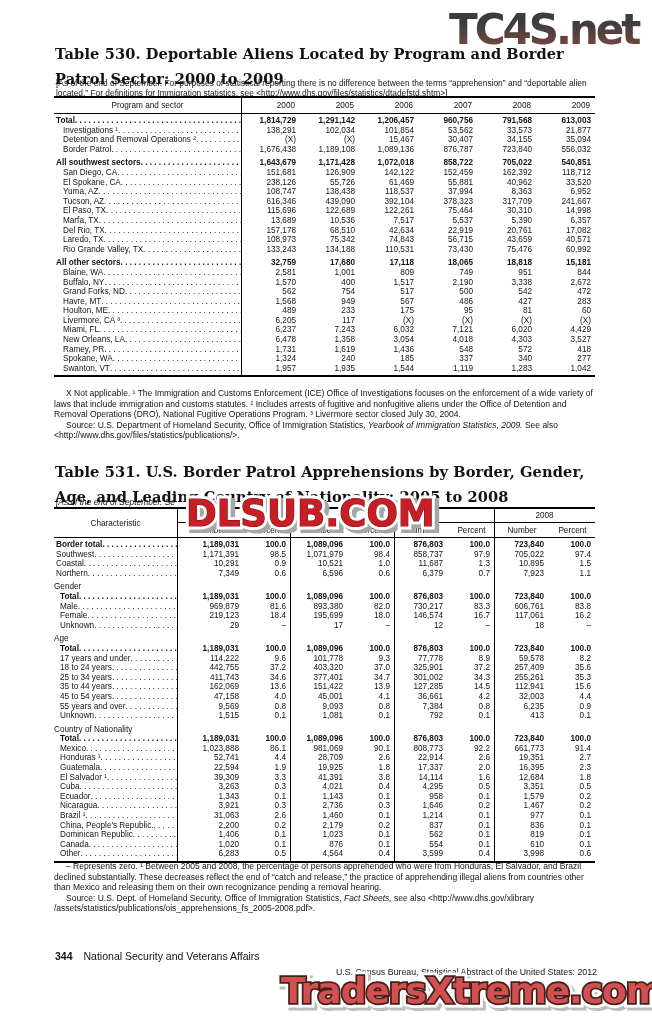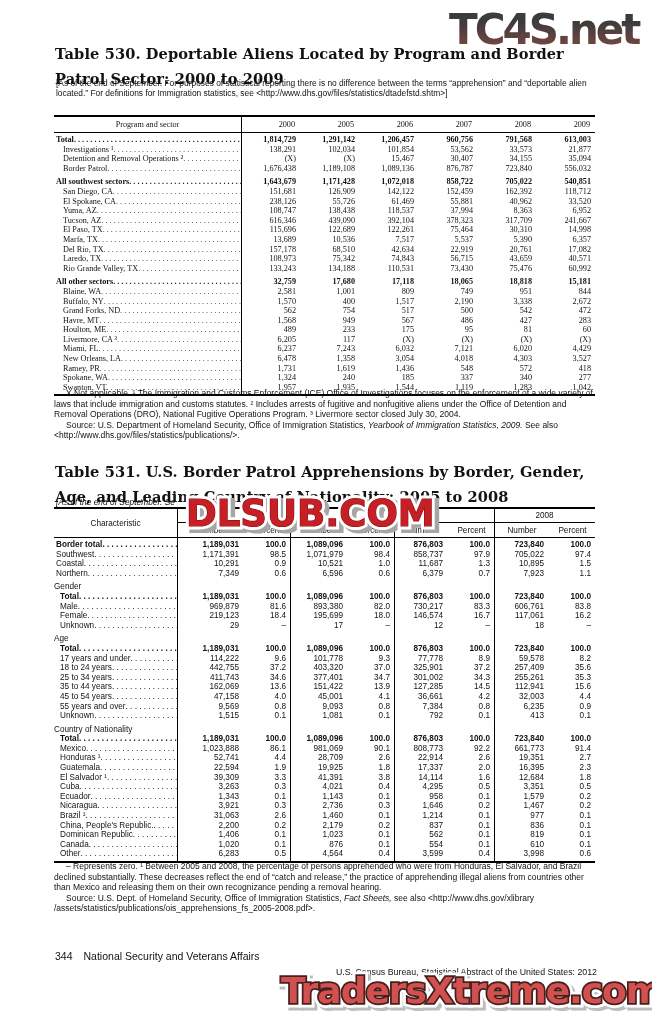--- a/index.html
+++ b/index.html
@@ -18,21 +18,21 @@
   .trow{display:flex;height:9.6px;line-height:9.6px;font-size:8.2px;white-space:nowrap;}
   .b{font-weight:bold;}
   .lblcell{display:flex;overflow:hidden;}
   .lbl{white-space:nowrap;padding-left:2px;}
   .i1{padding-left:9px;text-align:right;}
   .i2{padding-left:6px;}
   .dots{flex:1;overflow:hidden;white-space:nowrap;}
   .dots::after{content:" . . . . . . . . . . . . . . . . . . . . . . . . . . . . . . . . . . . . . . . . . . . . . .";}
   .tgroup + .tgroup, .tsec + .tsec{margin-top:4px;}
   
-  .tbl530{left:54px;top:115px;width:541px;font-family:Liberation Serif, serif;}
+  .tbl530{left:54px;top:96px;width:541px;}
   .thead530{display:flex;height:15px;line-height:15px;border-bottom:1px solid #000;font-size:8.2px;}
   .stub530{width:187px;text-align:center;}
   .yc530{width:59px;text-align:right;padding-right:5px;box-sizing:border-box;}
   .lc530{width:187px;}
   .nc530{width:59px;text-align:right;padding-right:4px;box-sizing:border-box;}
   .tbody530{padding-top:2px;padding-bottom:2px;}
   
   .tbl531{left:54px;top:507px;width:541px;}
   .thead531{position:relative;border-bottom:1px solid #000;font-size:8.2px;}
   .stub531{position:absolute;left:0;top:0;bottom:0;width:123px;display:flex;align-items:center;justify-content:center;}
@@ -49,21 +49,21 @@
   .pc{text-align:right;padding-right:4px;box-sizing:border-box;}
   .tbody531{padding-top:2px;padding-bottom:2px;}
   
   .t530t{left:55px;top:41px;width:556px;}
   .hn530{left:56px;top:78px;width:545px;}
   .fn530{left:54px;top:388px;width:547px;}
   .t531t{left:55px;top:459px;width:560px;}
   .hn531{left:56px;top:497px;width:545px;font-style:italic;}
   .fn531{left:54px;top:861px;width:547px;}
   .pgfoot{left:55px;top:950px;font-size:10.5px;}
-  .pgnum{margin-right:11px;}
+  .pgnum{margin-right:11px;font-weight:bold;}
   .census{left:54px;top:967px;width:543px;text-align:right;font-size:8.8px;z-index:1;}
   
   .wm{z-index:5;}
   .wm-top{top:4px;right:-3px;}
   .wm-mid{left:180px;top:488px;text-align:right;}
   .wm-bot{left:276px;top:964px;}
 </style>
 </head>
 <body>
 

